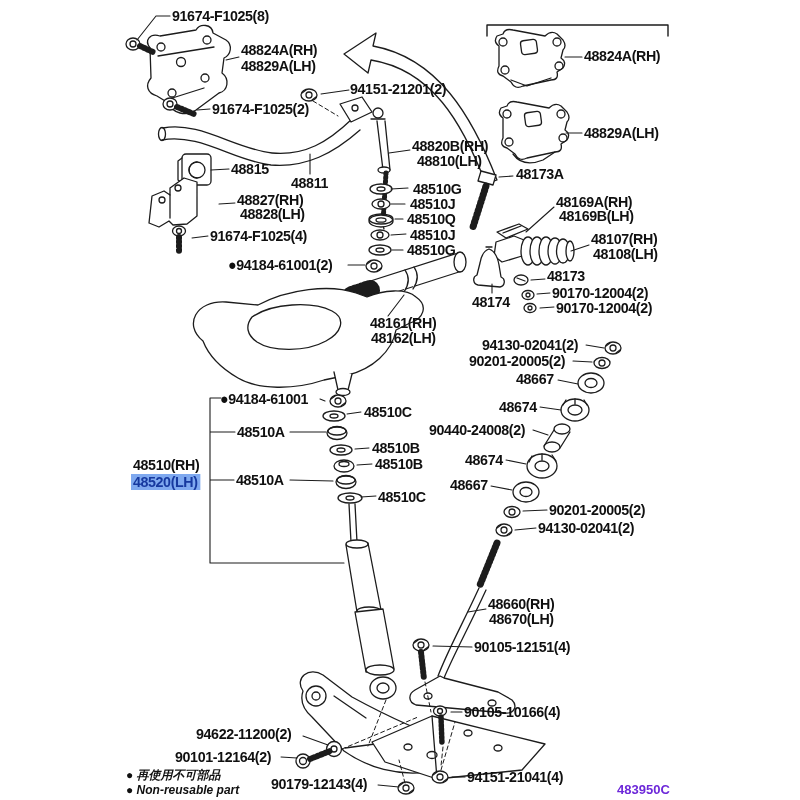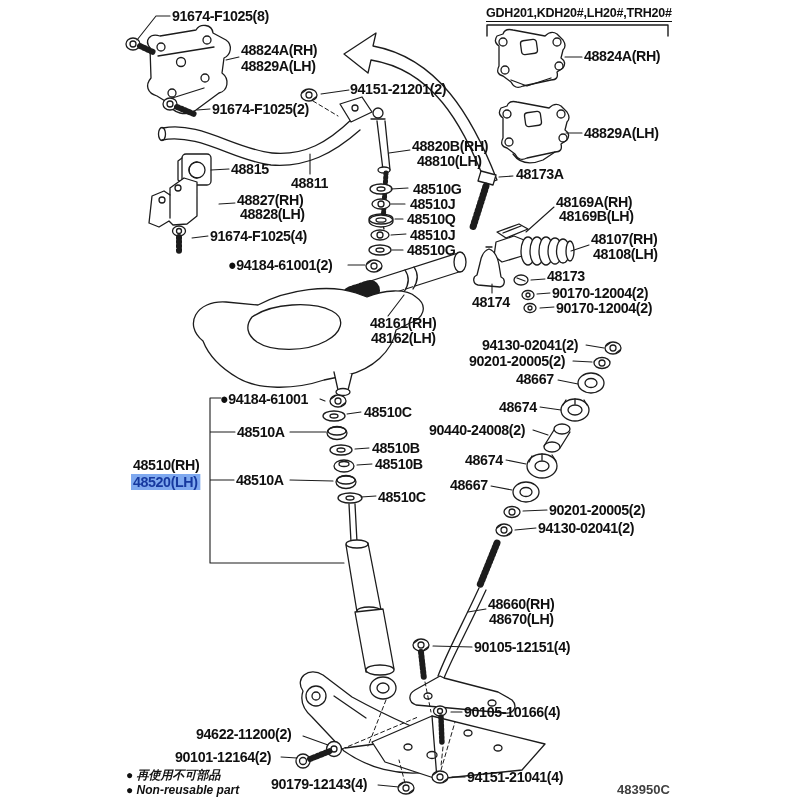--- a/index.html
+++ b/index.html
@@ -7,21 +7,21 @@
        font-family:"Liberation Sans",sans-serif;}
   #stage{position:absolute;inset:0;width:800px;height:800px;}
   svg#art{position:absolute;left:0;top:0;}
   svg#art *{vector-effect:non-scaling-stroke;}
   .label{position:absolute;font-weight:700;font-size:15px;line-height:1.02;color:#101010;
          letter-spacing:-0.4px;white-space:nowrap;transform:scaleX(.95);transform-origin:left top;}
   .label.hl{background:#7FA9EF;color:#16399F;padding:0 3px 1px 2px;}
   .hdr{position:absolute;font-weight:700;font-size:12.5px;letter-spacing:-0.2px;color:#101010;
        white-space:nowrap;border-bottom:1.6px solid #101010;padding-bottom:1px;}
   .legend{position:absolute;font-weight:700;font-size:12px;color:#101010;white-space:nowrap;font-style:italic;}
-  .figcode{position:absolute;font-weight:700;font-size:13px;color:#404040;white-space:nowrap;}
+  .figcode{position:absolute;font-weight:700;font-size:13px;color:#6d28d9;white-space:nowrap;}
 </style>
 </head>
 <body>
 
 <div id="stage">
 
 <svg id="art" width="800" height="800" viewBox="0 0 800 800" stroke="#1c1c1c" fill="none" stroke-width="1.3" stroke-linecap="round" stroke-linejoin="round">
   <defs>
     <g id="nut">
       <ellipse rx="8" ry="6" fill="#fff"></ellipse>
@@ -282,21 +282,20 @@
              M378,785 L399,787 M303,736 L328,745 M281,757 L297,758 M320,399 L325,401"></path>
     <path d="M210,398 L210,563 M210,398 L221,398 M210,432 L235,432 M210,480 L234,480 M210,563 L344,563"></path>
   </g>
 
   <g stroke-width="1" stroke-dasharray="4 3">
     <path d="M313,101 L338,116 M386,700 L368,746 M425,682 L431,712 M443,747 L441,766
              M342,749 L418,717 M405,783 L399,760 M441,770 L455,722"></path>
   </g>
 </svg>
 
-<div class="hdr" style="left:486px;top:6px;">GDH201,KDH20#,LH20#,TRH20#</div>
 <div id="labels-layer">
       <div class="label" style="left: 172px; top: 8px;">91674-F1025(8)</div>
       <div class="label" style="left: 241px; top: 42px;">48824A(RH)</div>
       <div class="label" style="left: 241px; top: 58px;">48829A(LH)</div>
       <div class="label" style="left: 584px; top: 48px;">48824A(RH)</div>
       <div class="label" style="left: 350px; top: 81px;">94151-21201(2)</div>
       <div class="label" style="left: 212px; top: 101px;">91674-F1025(2)</div>
       <div class="label" style="left: 584px; top: 125px;">48829A(LH)</div>
       <div class="label" style="left: 412px; top: 138px;">48820B(RH)</div>
       <div class="label" style="left: 417px; top: 153px;">48810(LH)</div>

